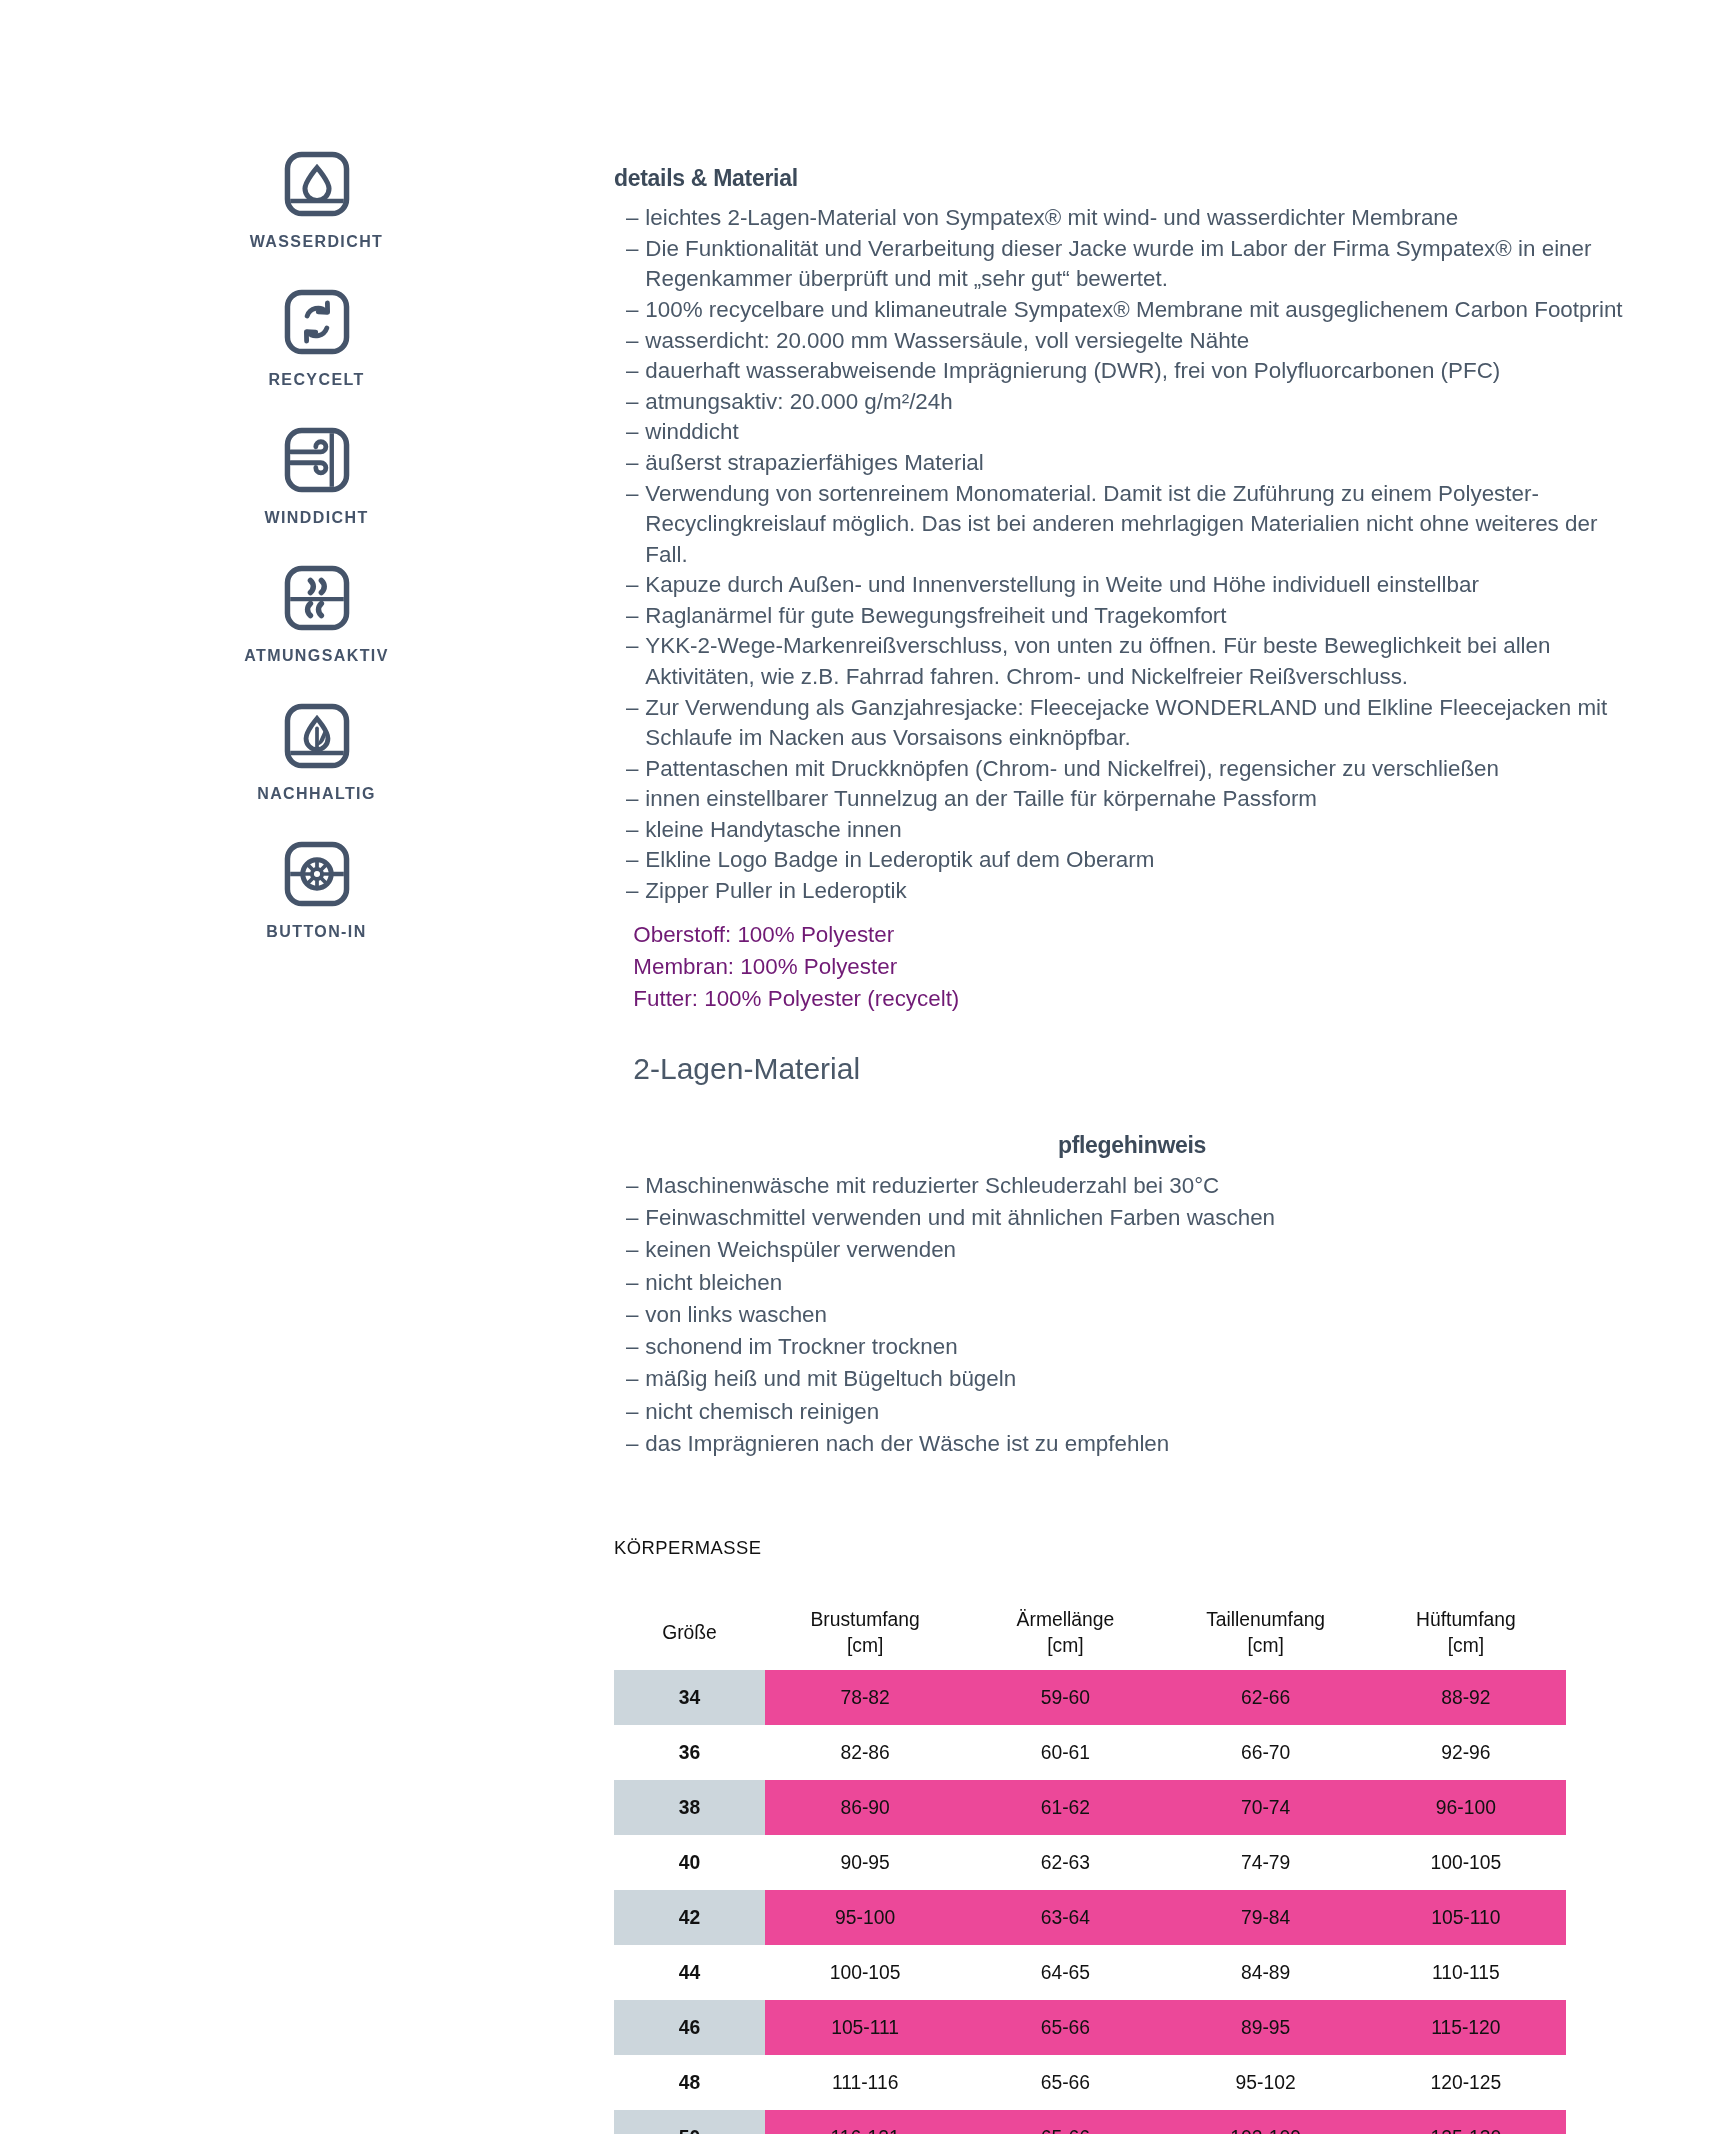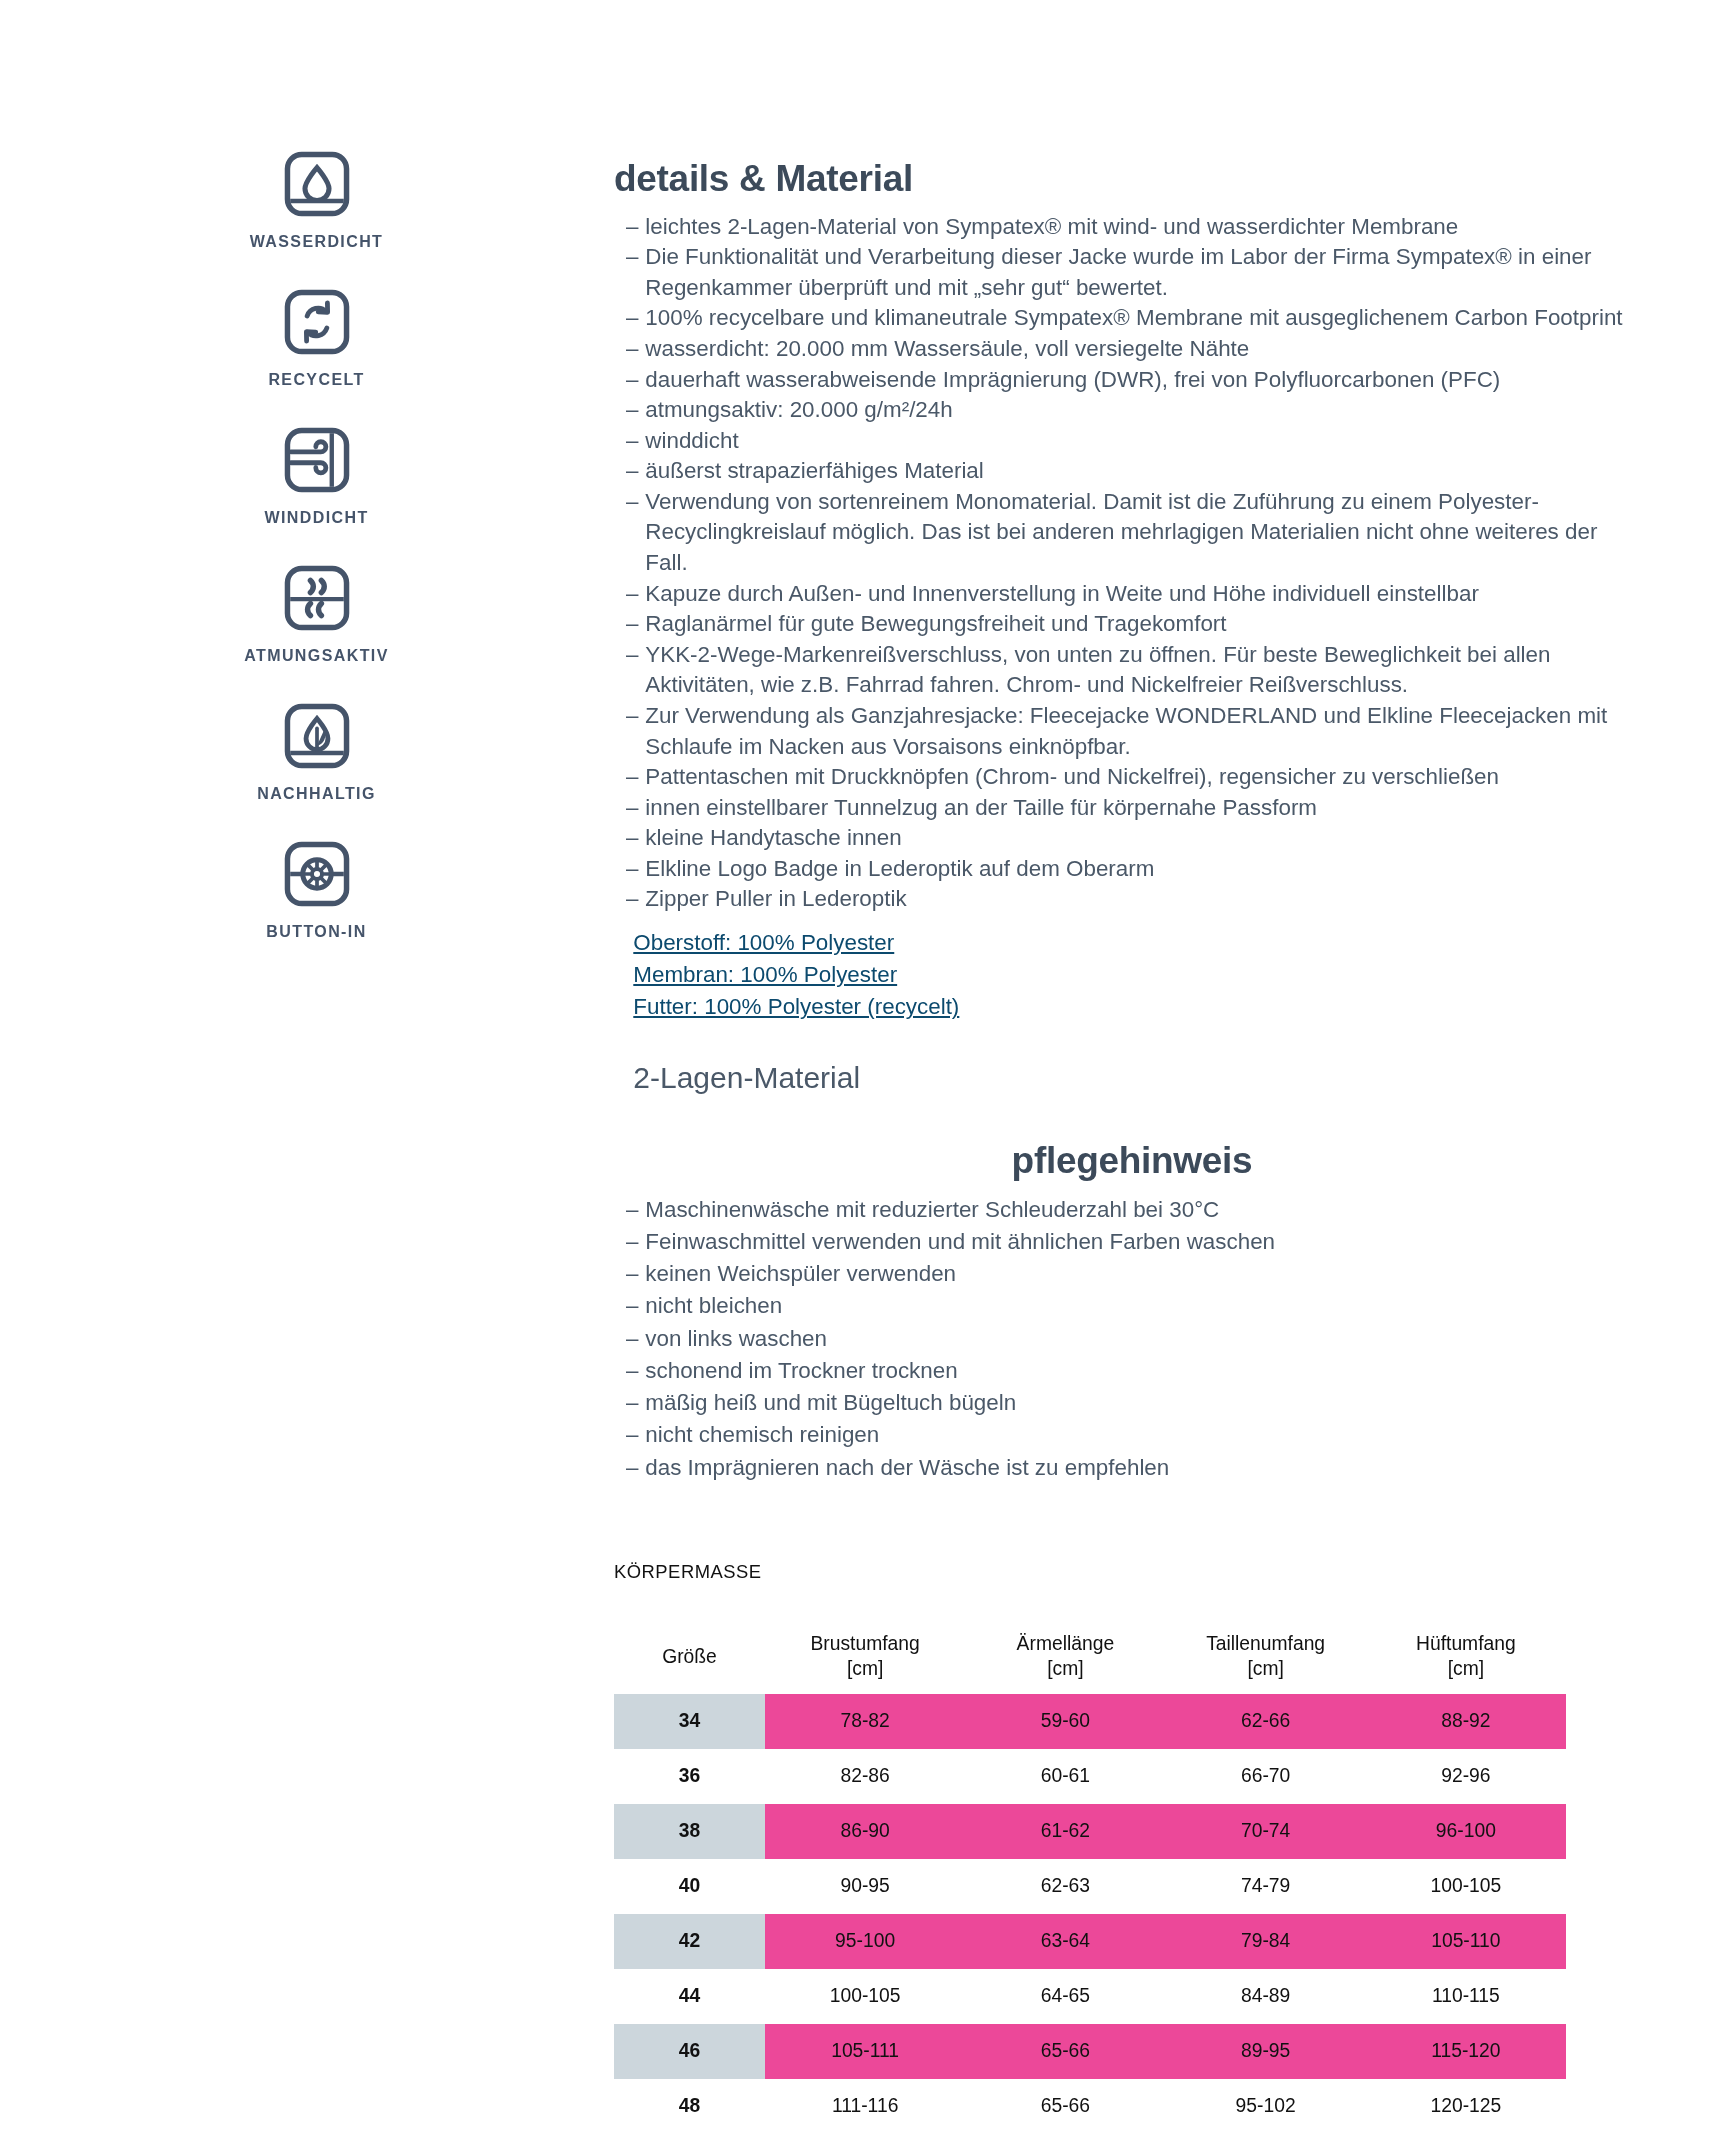--- a/index.html
+++ b/index.html
@@ -63,25 +63,25 @@
 
   
   .content {
     position: absolute;
     left: 614px;
     top: 151px;
     width: 1036px;
   }
 
   .section-heading {
-    font-size: 37px;
+    font-size: 23px;
     font-weight: bold;
     color: #3c4a5a;
     letter-spacing: -0.3px;
-    margin: 8px 0 7px 0;
+    margin: 15px 0 7px 0;
     line-height: 1.1;
   }
   .heading-care {
     margin-top: 42px;
     text-align: center;
   }
 
   ul.bullets {
     list-style: none;
     margin: 12px;
@@ -103,22 +103,21 @@
     color: #4a5868;
   }
   ul.bullets.care li {
     line-height: 1.44;
   }
 
   .composition {
     padding-left: 19.3px;
     font-size: 22.4px;
     line-height: 1.44;
-    color: #0c4a6e;
-    text-decoration: underline;
+    color: #701a75;
   }
   .composition div { white-space: pre; }
   .layer-note {
     margin-top: 32px;
     padding-left: 19.3px;
     font-size: 30px;
     line-height: 1.44;
     color: #4a5868;
   }
 

